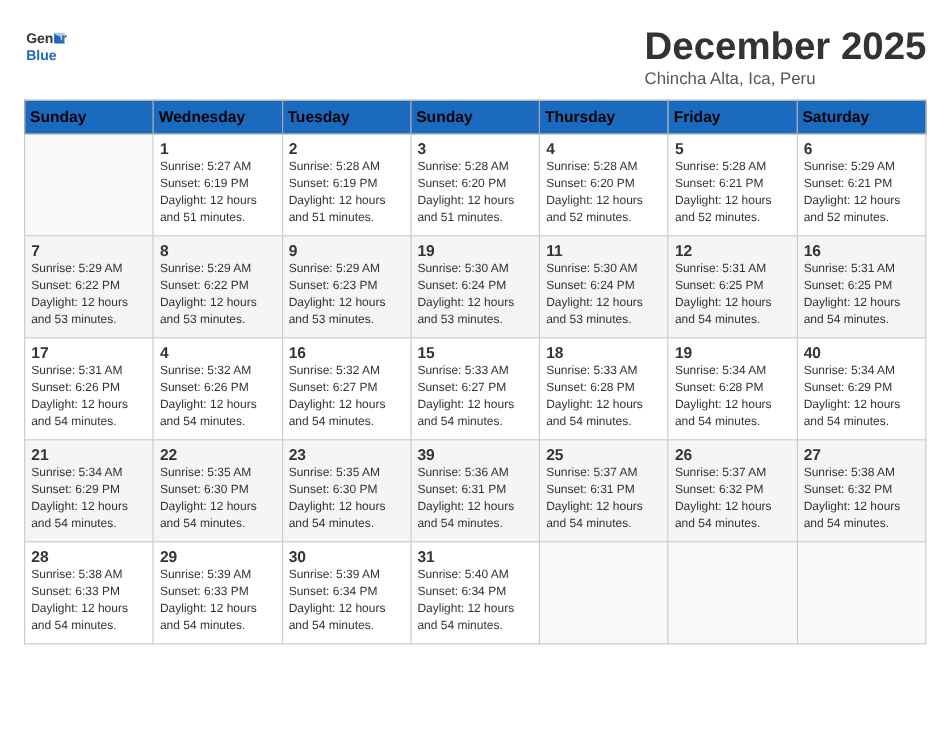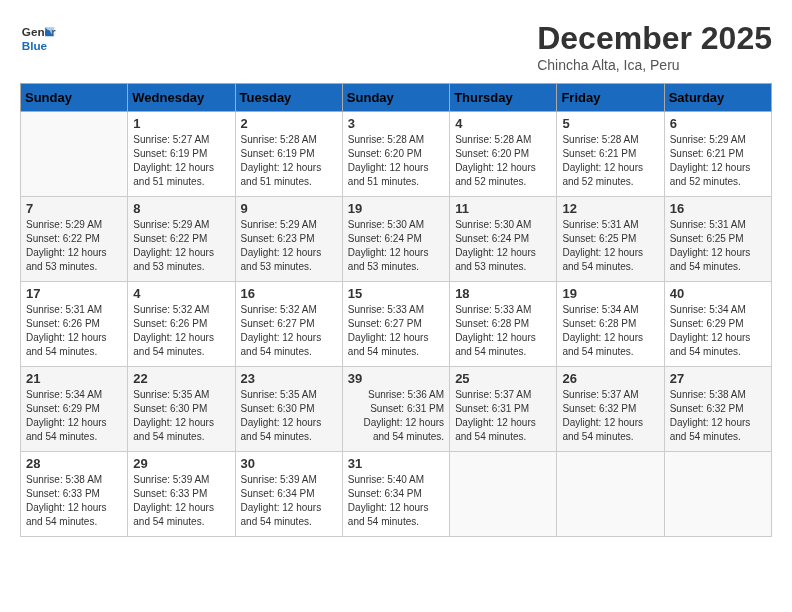--- a/index.html
+++ b/index.html
@@ -275,21 +275,21 @@
         </td>
         <td>
           <span class="day-number">23</span>
           <div class="day-info" style="white-space: pre-line;">Sunrise: 5:35 AM
 Sunset: 6:30 PM
 Daylight: 12 hours
 and 54 minutes.</div>
         </td>
         <td>
           <span class="day-number">39</span>
-          <div class="day-info" style="white-space: pre-line; text-align: right;">Sunrise: 5:36 AM
+          <div class="day-info" style="white-space: pre-line;">Sunrise: 5:36 AM
 Sunset: 6:31 PM
 Daylight: 12 hours
 and 54 minutes.</div>
         </td>
         <td>
           <span class="day-number">25</span>
           <div class="day-info" style="white-space: pre-line;">Sunrise: 5:37 AM
 Sunset: 6:31 PM
 Daylight: 12 hours
 and 54 minutes.</div>

